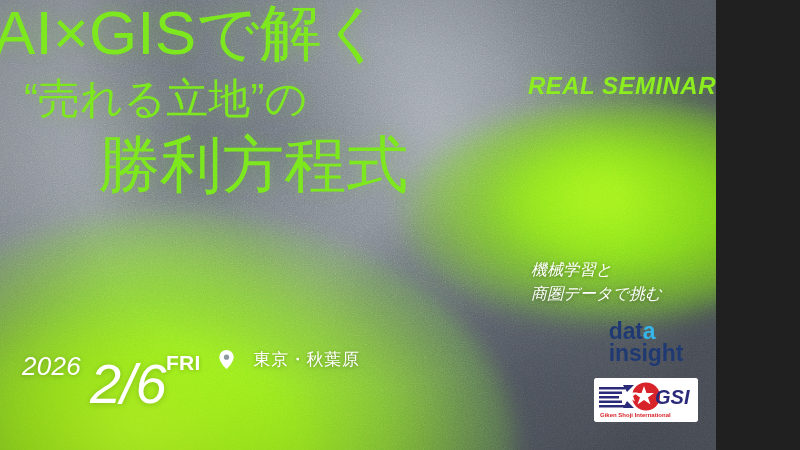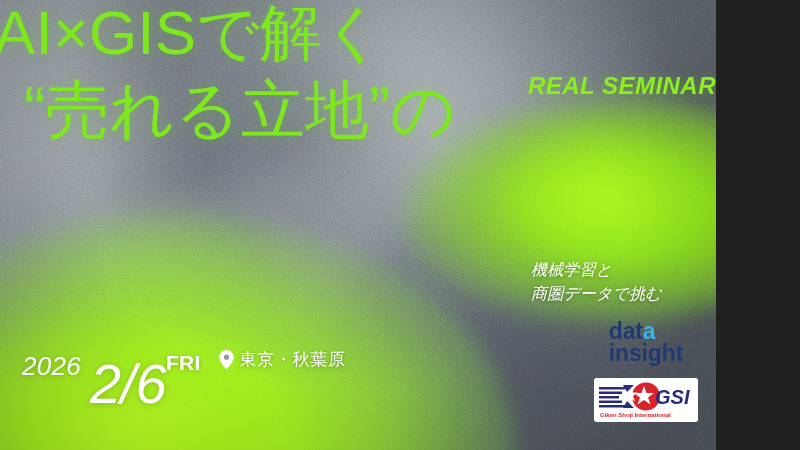--- a/index.html
+++ b/index.html
@@ -169,21 +169,21 @@
   .hl-line {
     display: block;
     white-space: nowrap;
   }
   .hl1 {
     font-size: 62px;
     margin-left: -6px;
     margin-top: 2px;
   }
   .hl2 {
-    font-size: 64px;
+    font-size: 42px;
     margin-left: 24px;
     margin-top: 14px;
   }
   .hl3 {
     font-size: 62px;
     margin-left: 98px;
     margin-top: 14px;
   }
 
   .real-seminar {
@@ -259,21 +259,21 @@
     top: -3px;
   }
   .pin-icon {
     width: 15px;
     height: 19px;
     flex: 0 0 auto;
     display: block;
   }
   .venue-text {
     font-size: 17px;
-    margin-left: 6px;
+    margin-left: 20px;
     letter-spacing: 0.04em;
     text-shadow: 0 1px 4px rgba(0,0,0,0.30);
   }
 
   
   .logos {
     position: absolute;
     right: 18px;
     bottom: 28px;
     display: flex;
@@ -324,20 +324,21 @@
     </filter>
     <rect width="800" height="450" filter="url(#grain)"></rect>
   </svg>
   <div class="bg-vignette"></div>
 
   <div class="content">
 
     <div class="headline">
       <span class="hl-line hl1">AI×GISで解く</span>
       <span class="hl-line hl2">“売れる立地”の</span>
+      <span class="hl-line hl3">勝利方程式</span>
     </div>
 
     <div class="real-seminar">REAL SEMINAR</div>
 
     <div class="subtitle">
       <span>機械学習と</span>
       <span>商圏データで挑む</span>
     </div>
 
     <div class="date-row">

